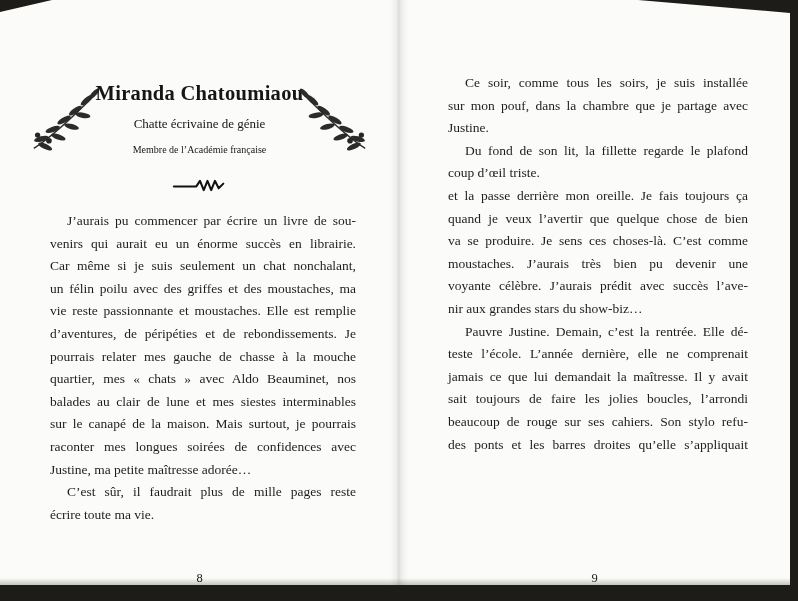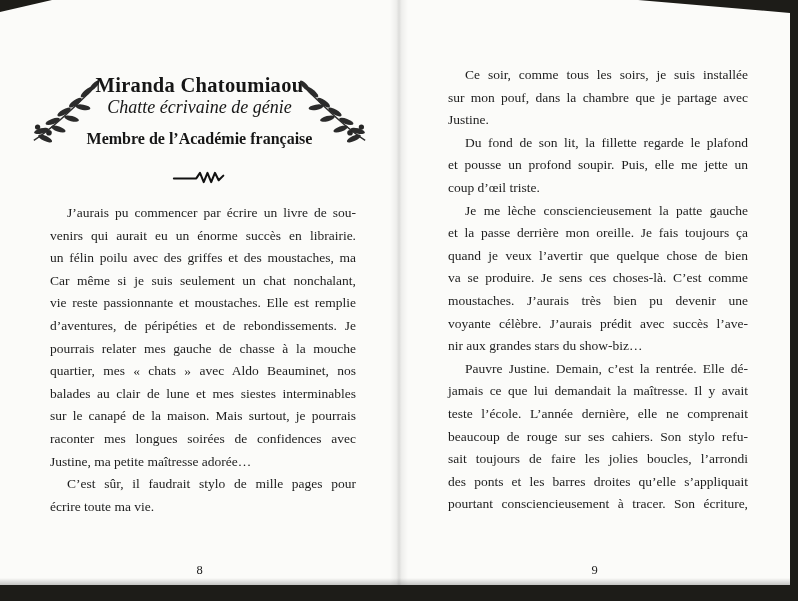--- a/index.html
+++ b/index.html
@@ -11,21 +11,21 @@
     background: #1d1c18;
     overflow: hidden;
     font-family: "Liberation Serif", "DejaVu Serif", serif;
   }
   .book {
     position: absolute;
     left: 0; top: 0;
     width: 790px; height: 585px;
     background: #fbfbf9;
   }
-  .page { position: absolute; top: 0; height: 100%; padding-left: 16px; }
+  .page { position: absolute; top: 8px; height: 100%; padding-left: 16px; }
   .page-left  { left: 0;   width: 399px; }
   .page-right { left: 399px; width: 391px; }
   .gutter {
     position: absolute; left: 390px; top: 0; width: 18px; height: 585px;
     background: linear-gradient(90deg, rgba(0,0,0,0) 0%, rgba(0,0,0,0.05) 35%,
                 rgba(0,0,0,0.12) 50%, rgba(0,0,0,0.05) 65%, rgba(0,0,0,0) 100%);
   }
   .bottom-edge {
     position: absolute; left: 0; bottom: 0; width: 790px; height: 7px;
     background: linear-gradient(rgba(0,0,0,0), rgba(0,0,0,0.22));
@@ -36,22 +36,22 @@
   }
   .corner-tr {
     position: absolute; left: 638px; top: 0; width: 152px; height: 13px;
     background: #1d1c18; clip-path: polygon(0 0, 100% 0, 100% 100%);
   }
   .chapter-header {
     position: absolute; top: 74px; left: 0; width: 100%;
     text-align: center; color: #161616;
   }
   .chapter-title { font-size: 20.5px; font-weight: bold; letter-spacing: 0.3px; }
-  .chapter-subtitle { font-style: italic; font-size: 18px; }
-  .chapter-affiliation { font-weight: bold; font-size: 16px; margin-top: 12px; }
+  .chapter-subtitle { font-size: 13px; margin-top: 11px; }
+  .chapter-affiliation { font-weight: normal; font-size: 10px; margin-top: 12px; }
   .branch { position: absolute; top: 78px; width: 74px; height: 68px; }
   .branch-left  { left: 28px; }
   .branch-right { left: 297px; transform: scaleX(-1); }
   .ornament { position: absolute; top: 170px; left: 0; width: 100%; text-align: center; }
   .body-text {
     position: absolute;
     font-size: 13.5px;
     line-height: 22.6px;
     color: #1d1d1d;
   }
@@ -113,59 +113,56 @@
 
       <div class="ornament">
         <svg viewBox="0 0 60 16" width="56" height="15" xmlns="http://www.w3.org/2000/svg" aria-hidden="true">
           <path d="M2,9 L26,9 L30,3 L34,13 L38,3 L42,13 L46,3 L50,11 L55,6" stroke="#121212" stroke-width="2.2" fill="none" stroke-linecap="round" stroke-linejoin="round"></path>
         </svg>
       </div>
 
       <div class="body-text body-left">
           <div class="line indent">J’aurais pu commencer par écrire un livre de sou-</div>
           <div class="line">venirs qui aurait eu un énorme succès en librairie.</div>
+          <div class="line">Car même si je suis seulement un chat nonchalant,</div>
           <div class="line">un félin poilu avec des griffes et des moustaches, ma</div>
-          <div class="line">Car même si je suis seulement un chat nonchalant,</div>
           <div class="line">vie reste passionnante et moustaches. Elle est remplie</div>
           <div class="line">d’aventures, de péripéties et de rebondissements. Je</div>
           <div class="line">pourrais relater mes gauche de chasse à la mouche</div>
           <div class="line">quartier, mes «&nbsp;chats&nbsp;» avec Aldo Beauminet, nos</div>
           <div class="line">balades au clair de lune et mes siestes interminables</div>
           <div class="line">sur le canapé de la maison. Mais surtout, je pourrais</div>
           <div class="line">raconter mes longues soirées de confidences avec</div>
           <div class="line last">Justine, ma petite maîtresse adorée…</div>
-          <div class="line indent">C’est sûr, il faudrait stylo de mille pages pour</div>
+          <div class="line indent">C’est sûr, il faudrait plus de mille pages reste</div>
           <div class="line last">écrire toute ma vie.</div>
         </div>
 
       <div class="page-number">8</div>
     </div>
 
     <div class="page page-right">
       <div class="body-text body-right">
           <div class="line indent">Ce soir, comme tous les soirs, je suis installée</div>
           <div class="line">sur mon pouf, dans la chambre que je partage avec</div>
           <div class="line last">Justine.</div>
           <div class="line indent">Du fond de son lit, la fillette regarde le plafond</div>
-          <div class="line">et pousse un profond soupir. Puis, elle me jette un</div>
           <div class="line last">coup d’œil triste.</div>
-          <div class="line indent">Je me lèche consciencieusement la patte gauche</div>
           <div class="line">et la passe derrière mon oreille. Je fais toujours ça</div>
           <div class="line">quand je veux l’avertir que quelque chose de bien</div>
           <div class="line">va se produire. Je sens ces choses-là. C’est comme</div>
           <div class="line">moustaches. J’aurais très bien pu devenir une</div>
           <div class="line">voyante célèbre. J’aurais prédit avec succès l’ave-</div>
           <div class="line last">nir aux grandes stars du show-biz…</div>
           <div class="line indent">Pauvre Justine. Demain, c’est la rentrée. Elle dé-</div>
+          <div class="line">teste l’école. L’année dernière, elle ne comprenait</div>
           <div class="line">jamais ce que lui demandait la maîtresse. Il y avait</div>
-          <div class="line">teste l’école. L’année dernière, elle ne comprenait</div>
+          <div class="line">sait toujours de faire les jolies boucles, l’arrondi</div>
           <div class="line">beaucoup de rouge sur ses cahiers. Son stylo refu-</div>
-          <div class="line">sait toujours de faire les jolies boucles, l’arrondi</div>
           <div class="line">des ponts et les barres droites qu’elle s’appliquait</div>
-          <div class="line">pourtant consciencieusement à tracer. Son écriture,</div>
         </div>
 
       <div class="page-number">9</div>
     </div>
 
     <div class="gutter"></div>
     <div class="bottom-edge"></div>
   </div>
 
   <div class="corner-tl"></div>

